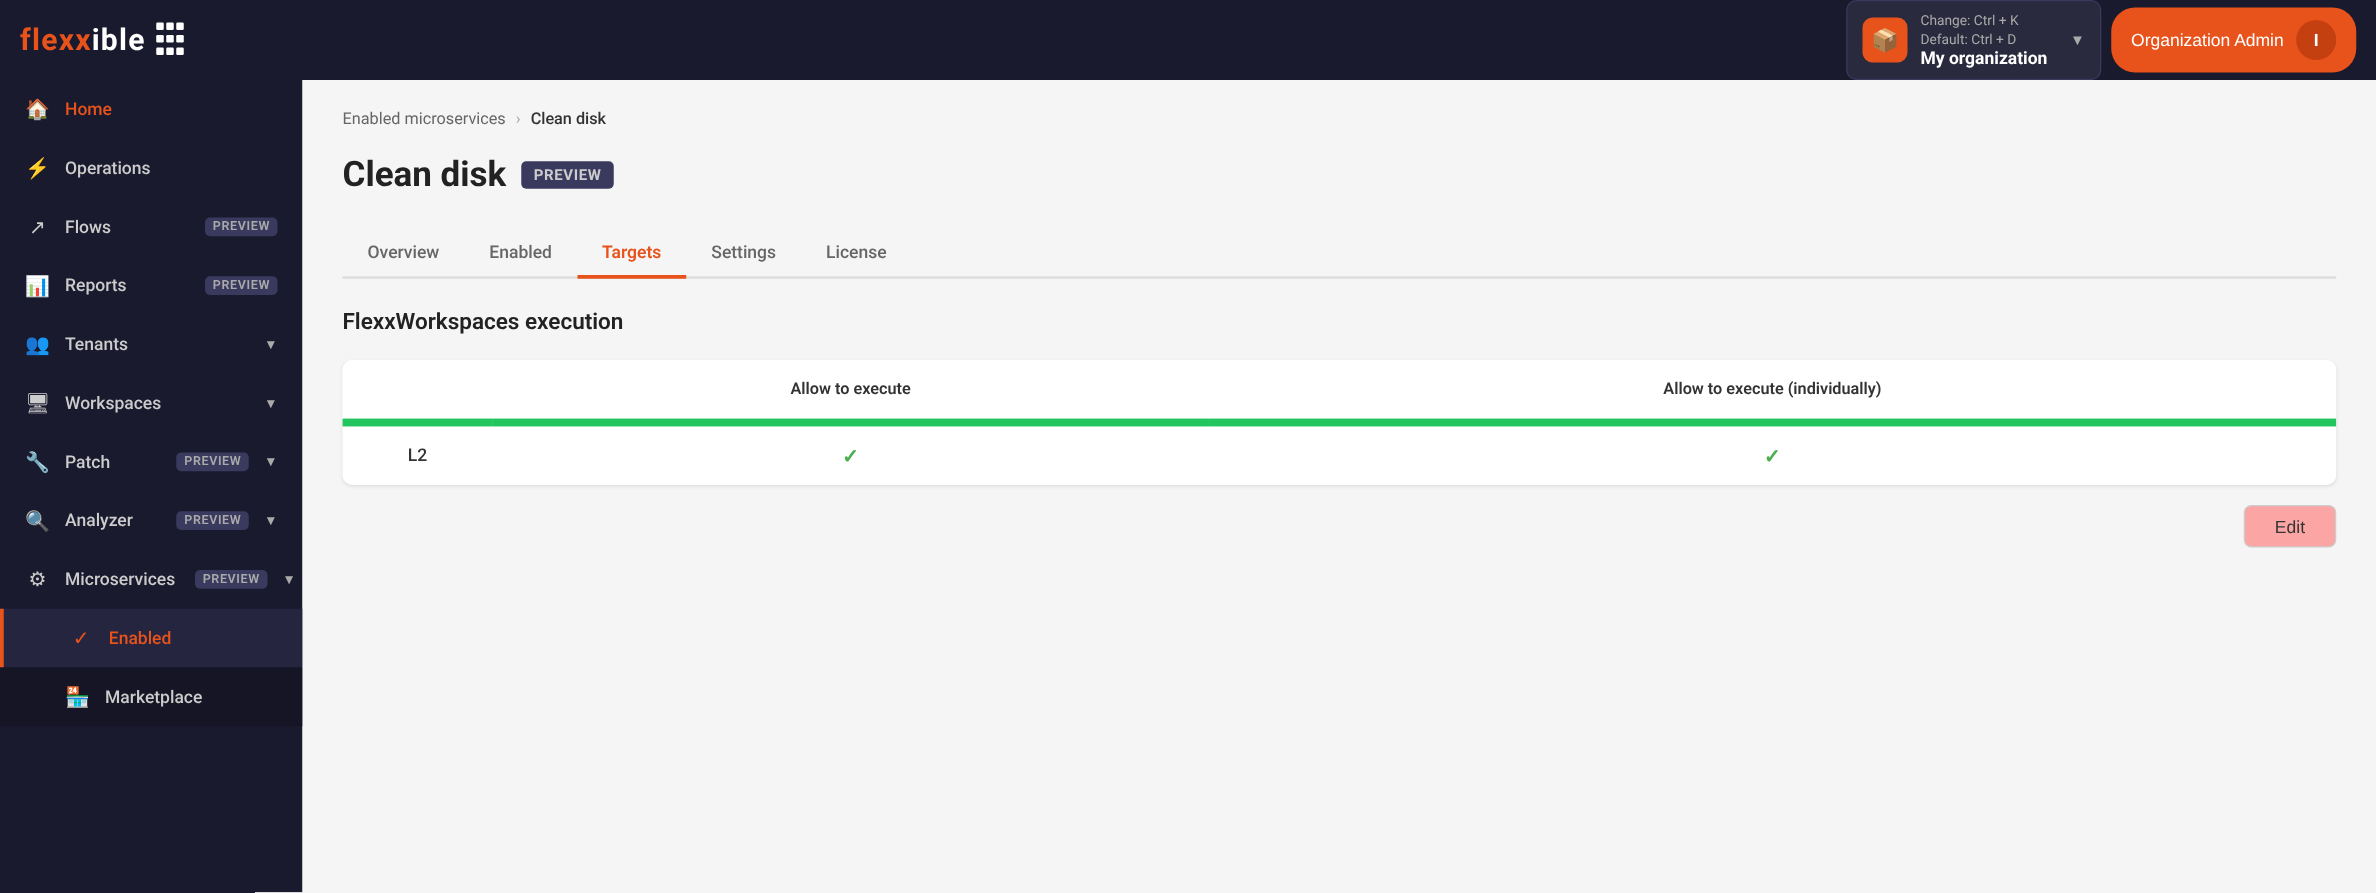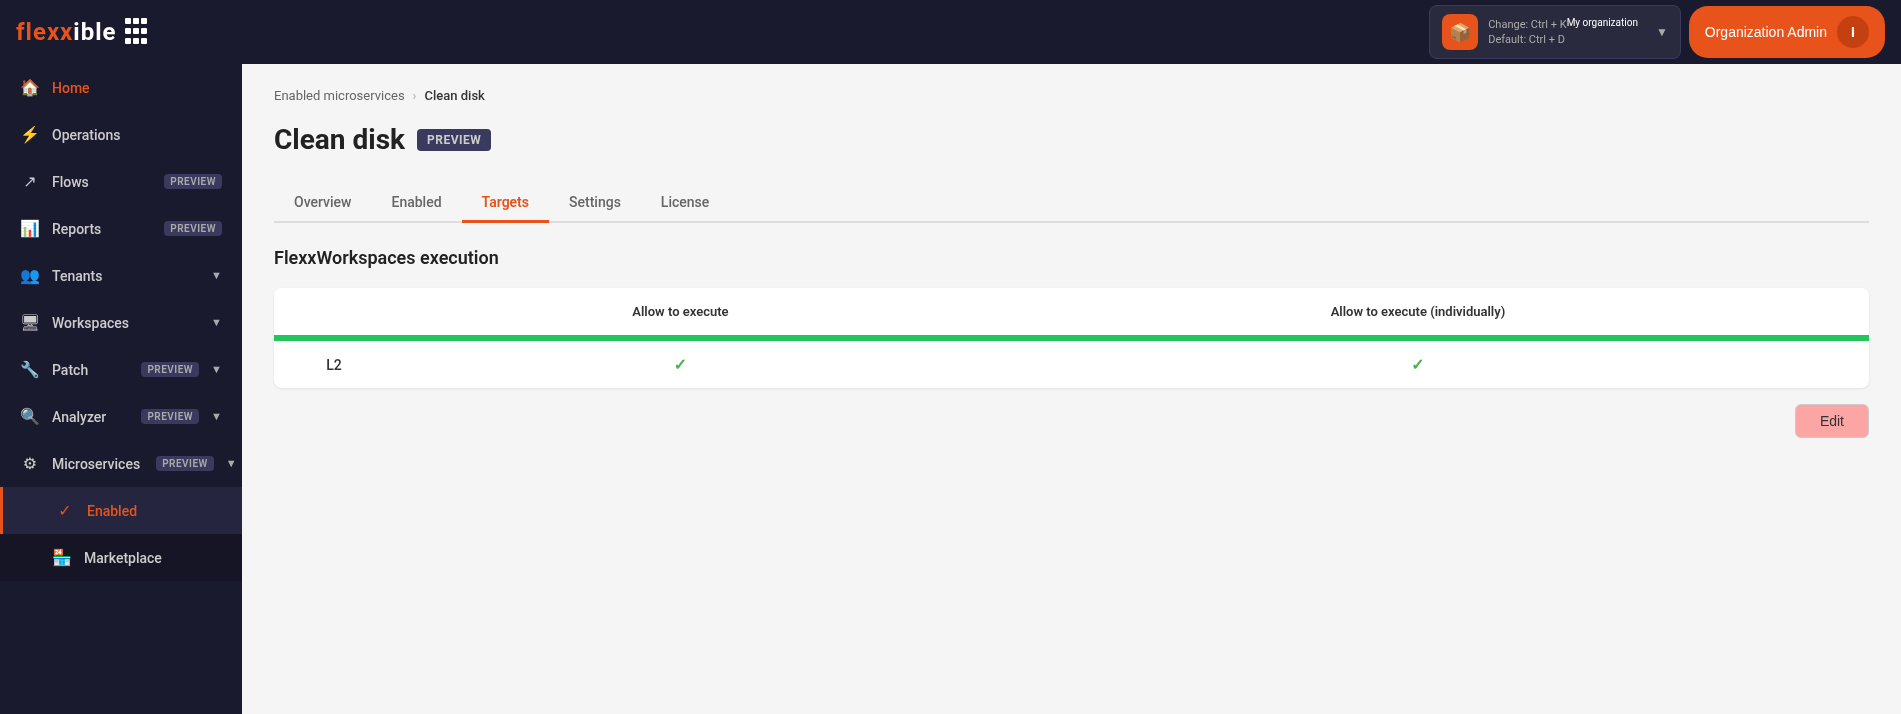--- a/index.html
+++ b/index.html
@@ -35,23 +35,23 @@
       color: white;
       margin-right: 8px;
     }
     .org-icon {
       width: 36px; height: 36px;
       background: #e8531c;
       border-radius: 8px;
       display: flex; align-items: center; justify-content: center;
       font-size: 18px;
     }
-    .org-info { display: flex; flex-direction: row; }
+    .org-info { display: flex; flex-direction: column; }
     .org-shortcuts { font-size: 11px; color: #aaa; line-height: 1.4; }
-    .org-name { font-size: 10px; font-weight: 400; }
+    .org-name { font-size: 14px; font-weight: 700; }
     .chevron-down { color: #aaa; font-size: 12px; margin-left: 8px; }
 
     .user-btn {
       background: #e8531c;
       border: none;
       border-radius: 19px;
       padding: 8px 16px;
       color: white;
       font-size: 14px;
       font-weight: 500;

